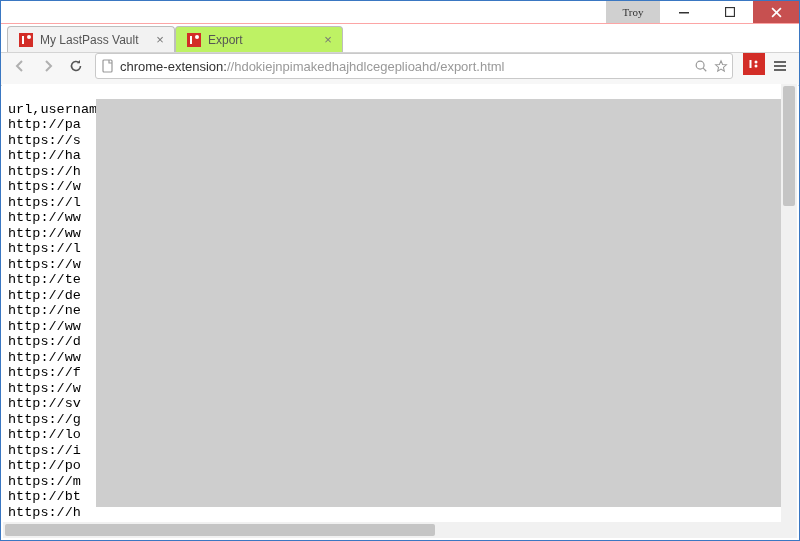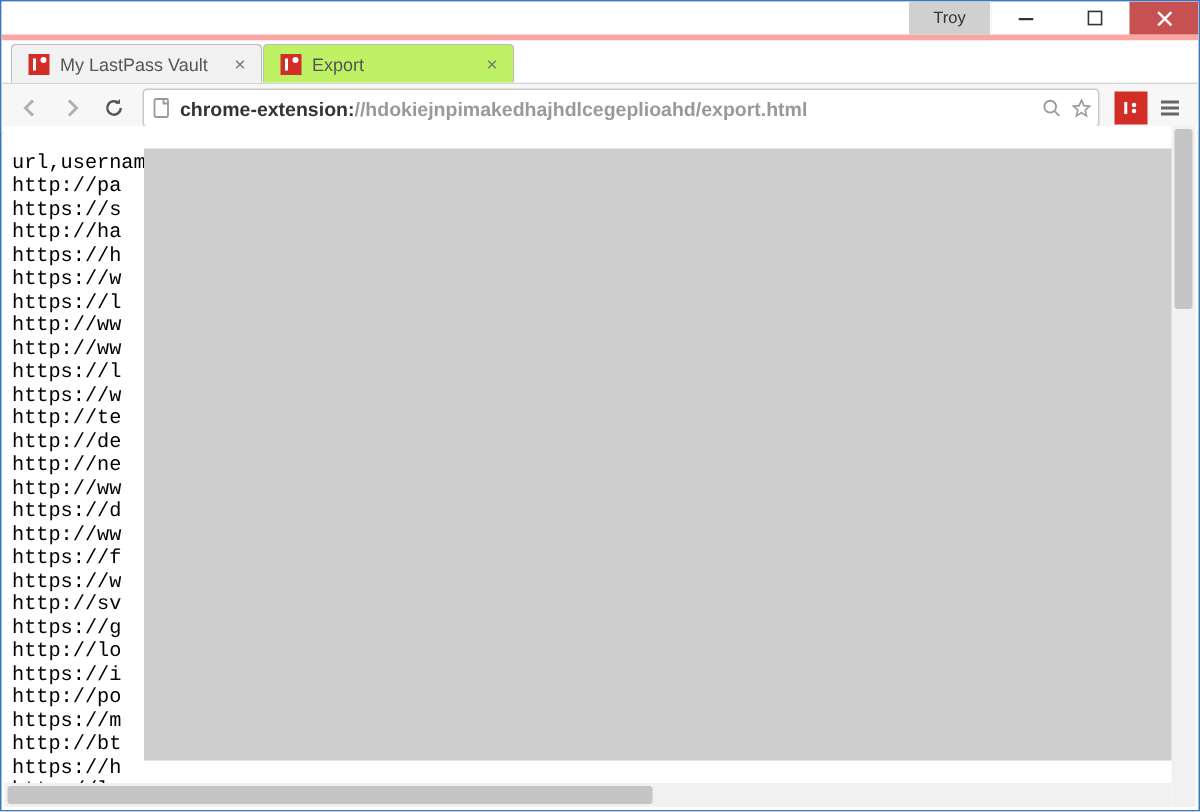--- a/index.html
+++ b/index.html
@@ -1,33 +1,33 @@
 <!DOCTYPE html>
 <html><head>
 <meta charset="utf-8">
 <style>
   html,body{margin:0;padding:0;font-family:"Segoe UI",Tahoma,sans-serif;font-size:12px;background:#fff;}
   .window{width:800px;height:541px;border:1px solid #3a77c2;box-sizing:border-box;position:relative;background:#fff;overflow:hidden;}
-  .titlebar{height:22px;background:#fff;display:flex;align-items:stretch;border-bottom:4px solid #fca5a5;}
+  .titlebar{height:22px;background:#fff;display:flex;align-items:stretch;border-bottom:1px solid #fca5a5;font-family:Liberation Serif, serif;}
   .titlebar-spacer{flex:1;}
   .user-btn{background:#d0d0d0;color:#333;font-size:11px;min-width:38px;display:flex;align-items:center;justify-content:center;padding:0 8px;border-right:1px solid #fff;}
   .win-btn{width:46px;display:flex;align-items:center;justify-content:center;color:#333;}
   .win-btn.close{background:#c75050;color:#fff;width:46px;}
   .win-btn svg{display:block;}
   .tabstrip{height:28px;background:#fff;display:flex;align-items:flex-end;position:relative;padding-left:6px;}
   .tab{height:26px;display:flex;align-items:center;border:1px solid #bdbdbd;border-bottom:none;border-top-left-radius:4px;border-top-right-radius:4px;background:#f2f2f2;margin-right:0;min-width:168px;max-width:168px;padding:0 6px 0 10px;font-size:12px;color:#555;position:relative;box-sizing:border-box;}
   .tab.active{background:#bef264;z-index:2;}
   .tab .favicon{width:16px;height:16px;margin-right:6px;flex:0 0 auto;display:flex;align-items:center;justify-content:center;}
   .tab .lp-icon{width:14px;height:14px;background:#d32d27;position:relative;}
   .tab .lp-icon::before,.tab .lp-icon::after{content:"";position:absolute;background:#fff;}
   .tab .lp-icon::before{width:2px;height:8px;left:3px;top:3px;}
   .tab .lp-icon::after{width:4px;height:4px;right:2px;top:2px;border-radius:50%;}
   .tab .label{flex:1;white-space:nowrap;overflow:hidden;text-overflow:ellipsis;}
   .tab .close-x{width:16px;height:16px;display:flex;align-items:center;justify-content:center;color:#777;font-size:13px;line-height:1;}
-  .toolbar{height:32px;background:#f7f7f7;border-top:1px solid #d4d4d4;border-bottom:1px solid #d4d4d4;display:flex;align-items:center;padding:0 6px;gap:2px;font-weight:bold;}
+  .toolbar{height:32px;background:#f7f7f7;border-top:1px solid #d4d4d4;border-bottom:1px solid #d4d4d4;display:flex;align-items:flex-start;padding:0 6px;gap:2px;}
   .tbtn{width:26px;height:26px;display:flex;align-items:center;justify-content:center;color:#888;border-radius:2px;}
   .tbtn.enabled{color:#555;}
   .omnibox{flex:1;height:24px;border:1px solid #c9c9c9;border-radius:3px;background:#fff;display:flex;align-items:center;margin:0 4px;padding:0 4px;}
   .omnibox .page-icon{width:16px;height:16px;margin-right:4px;color:#777;display:flex;align-items:center;justify-content:center;}
   .omnibox .url{flex:1;font-size:13px;color:#999;white-space:nowrap;overflow:hidden;font-family:Arial,sans-serif;}
   .omnibox .url .scheme{color:#333;}
   .omnibox .right-icons{display:flex;align-items:center;gap:6px;color:#9a9a9a;}
   .ext-btn{width:22px;height:22px;background:#d32d27;display:flex;align-items:center;justify-content:center;margin-left:4px;}
   .content{position:absolute;top:83px;left:1px;right:1px;bottom:1px;background:#fff;}
   .page{position:absolute;inset:0;font-family:"Courier New",monospace;font-size:13.5px;line-height:15.5px;color:#000;padding:4px 6px;white-space:pre;overflow:hidden;}

